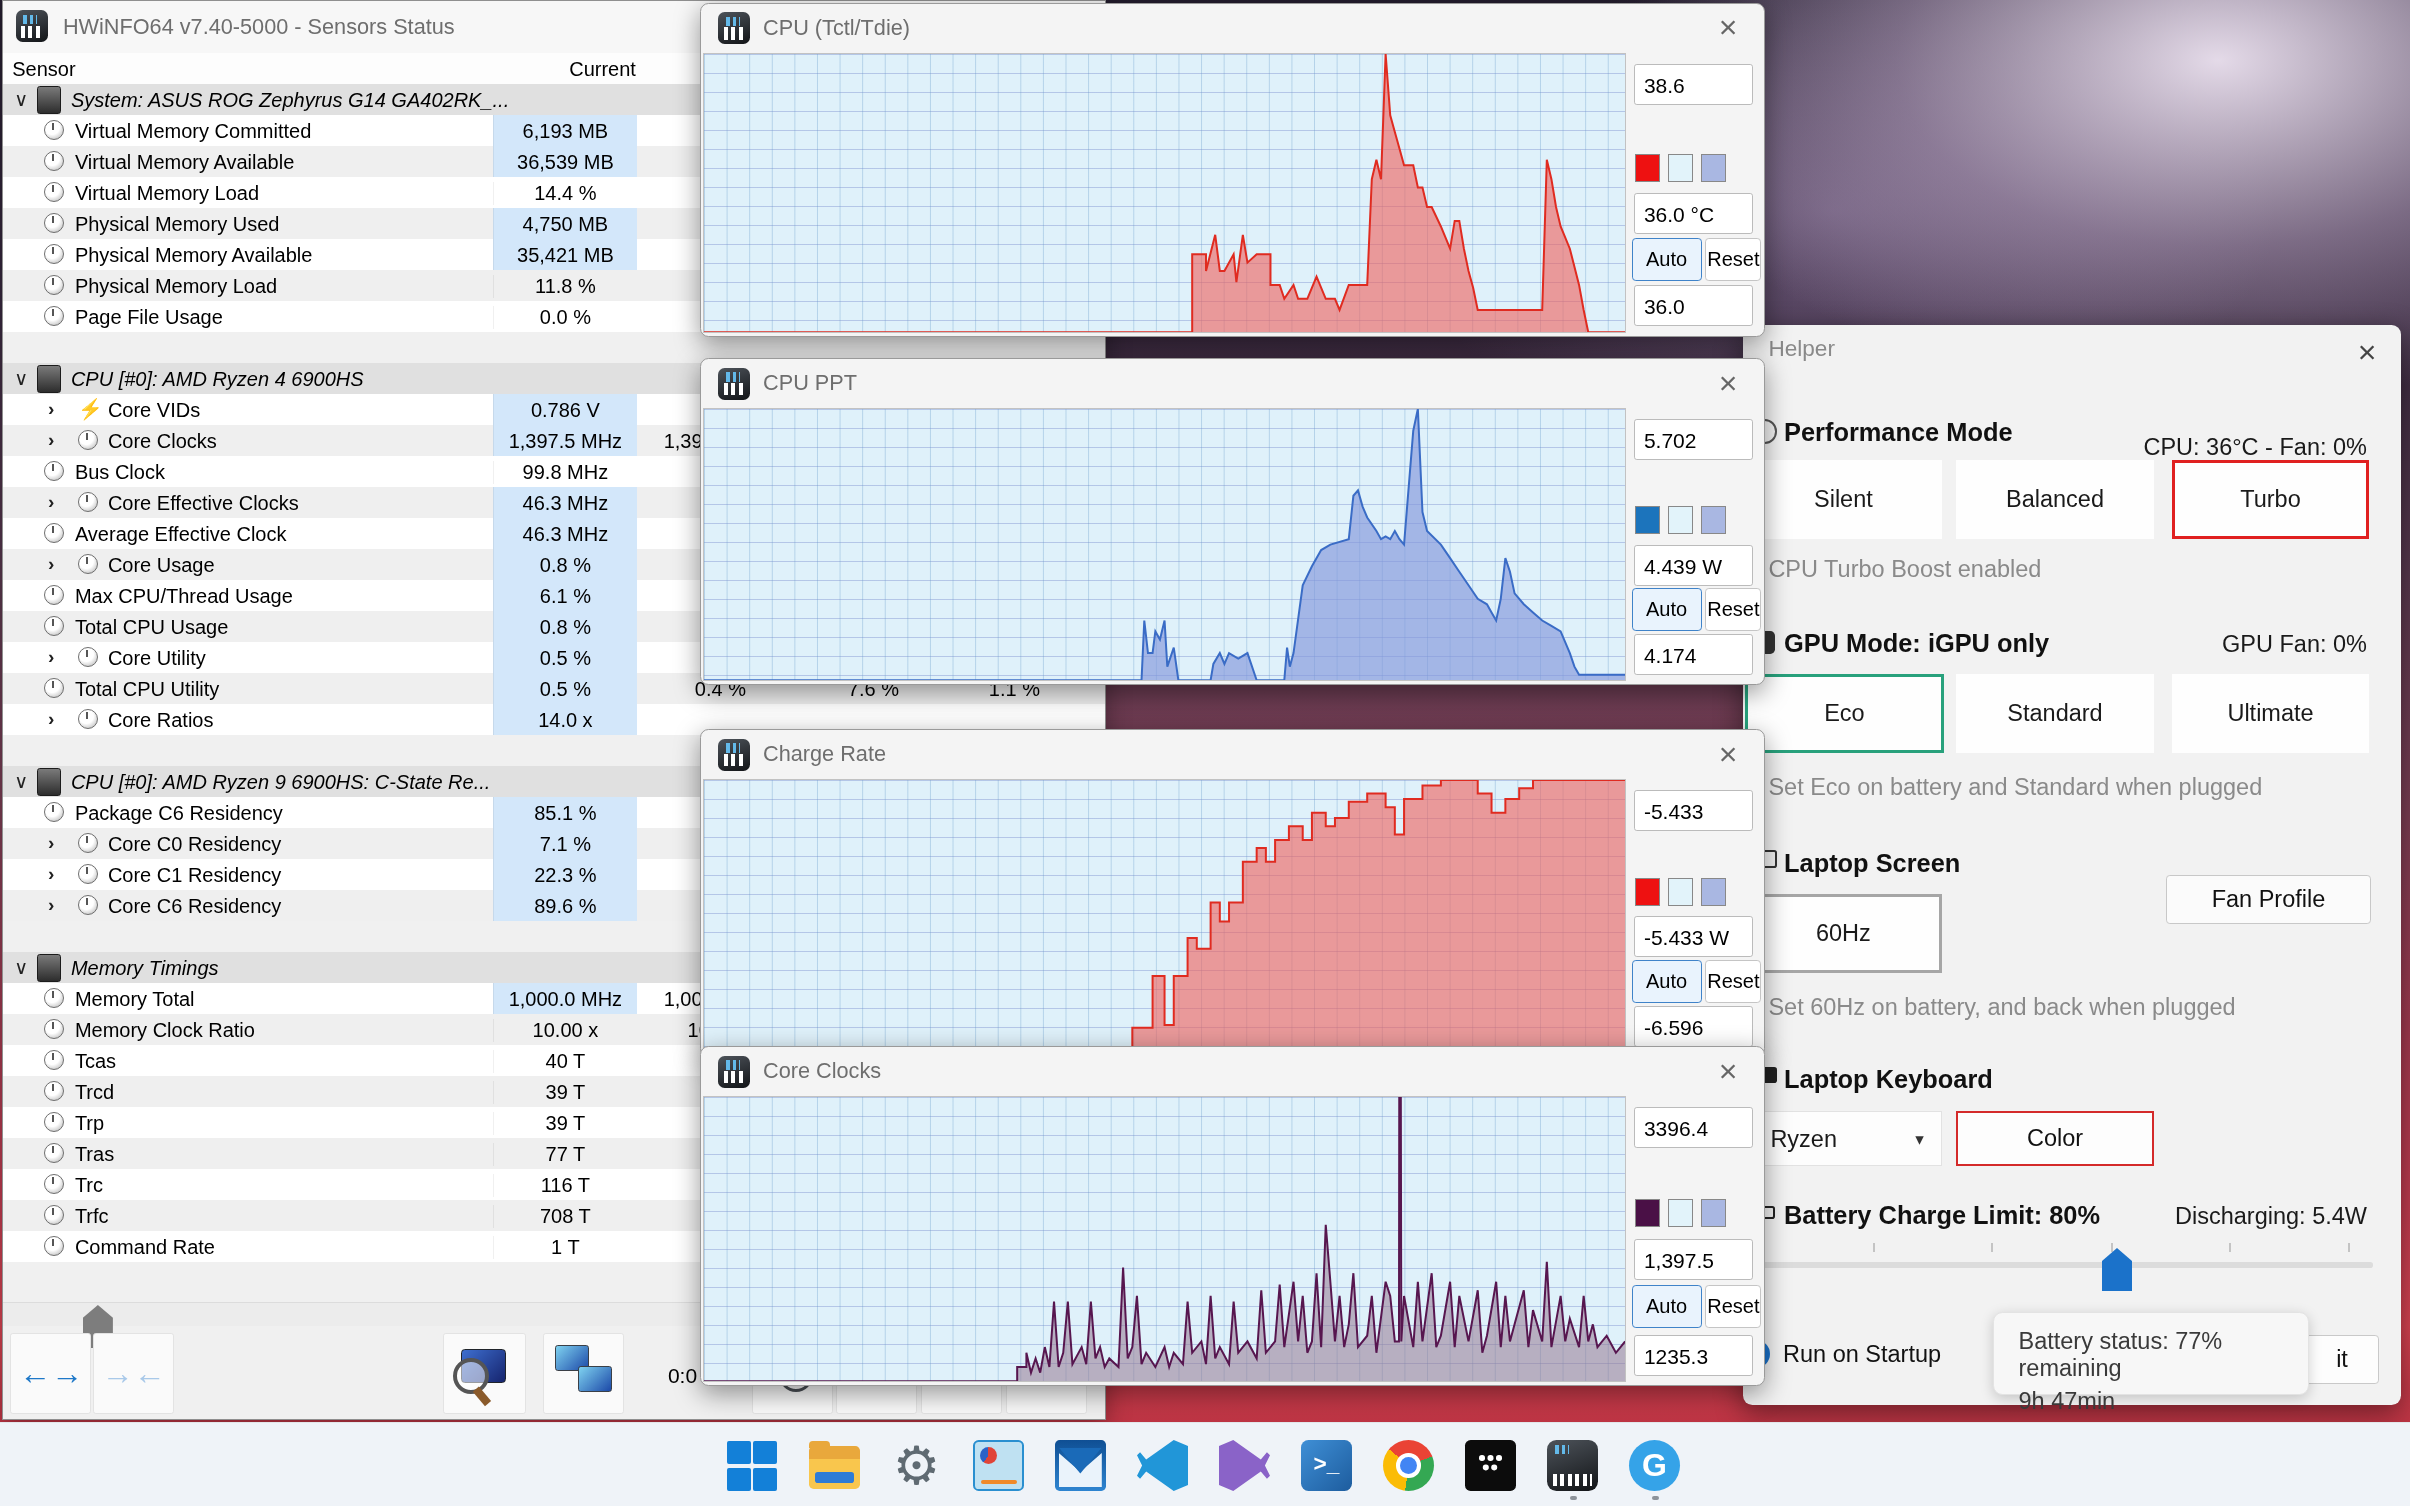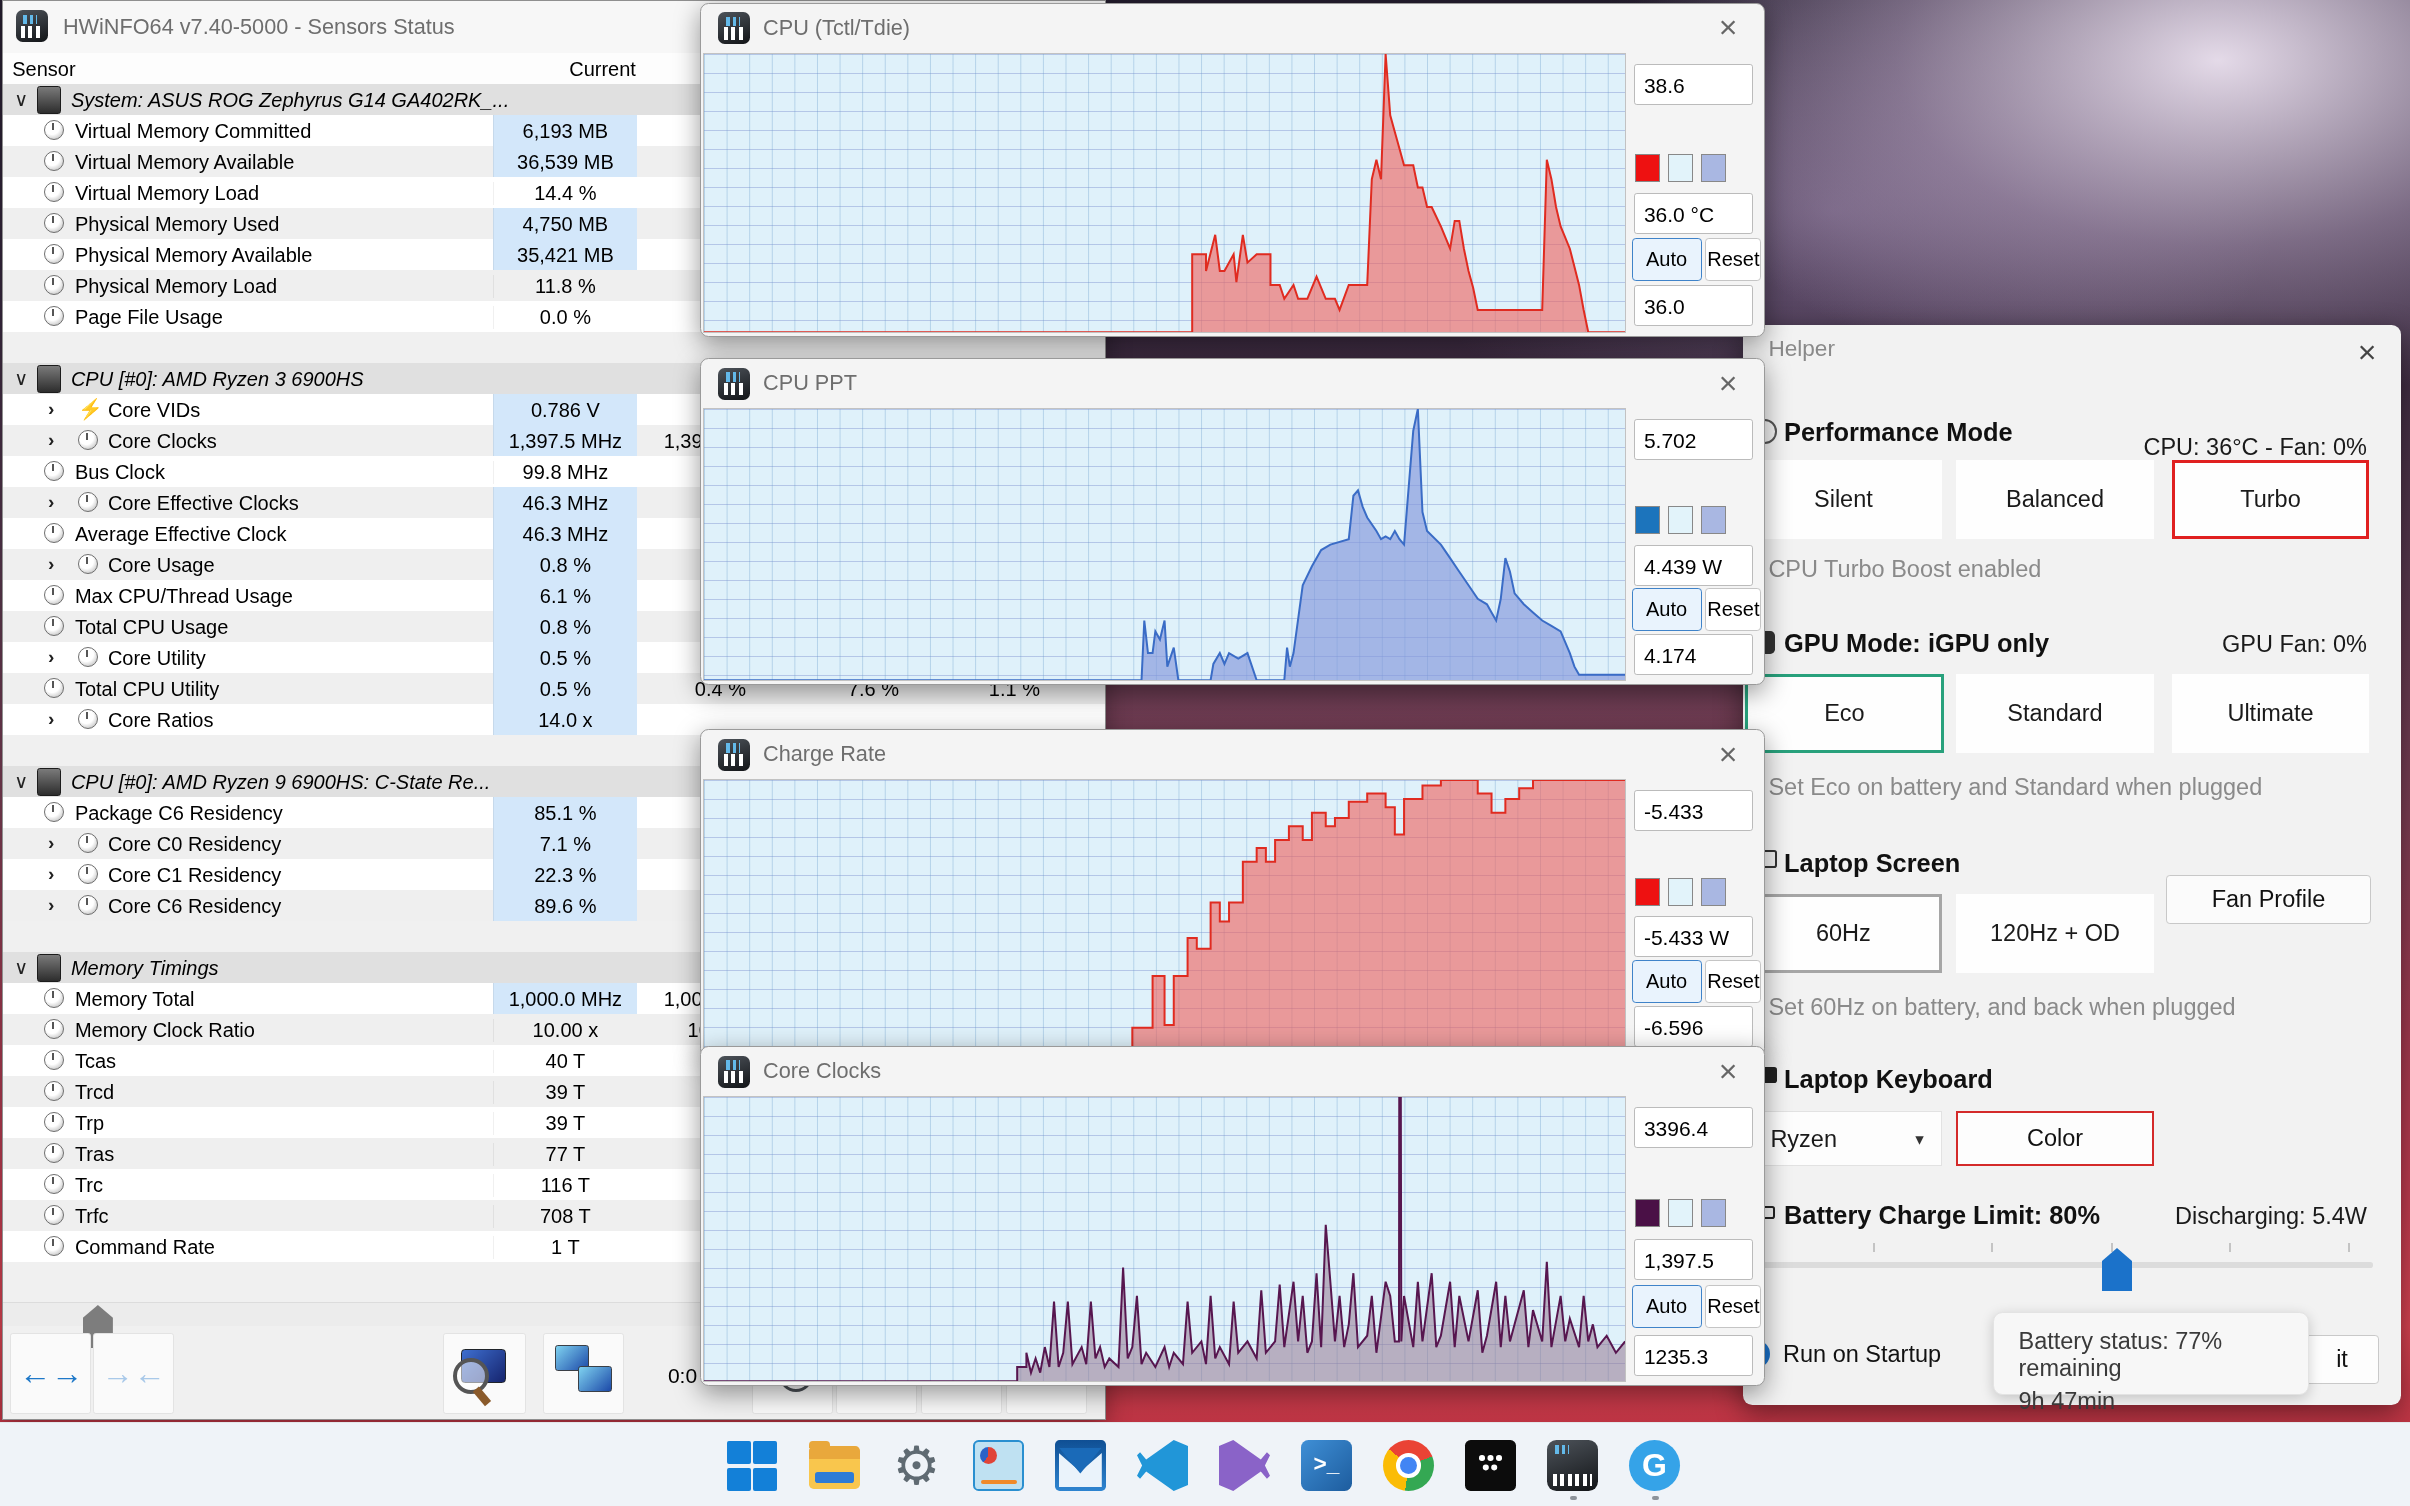--- a/index.html
+++ b/index.html
@@ -184,21 +184,21 @@
       </div>
       <div class="srow w">
         <span class="clk" style="left:41px"></span>
         <span class="lbl" style="left:72px">Page File Usage</span>
         <span class="cell v-cur">0.0 %</span>
       </div>
       <div class="srow blank"></div>
       <div class="srow grp">
         <span class="caret" style="left:11.3px">∨</span>
         <span class="chip" style="left:34px"></span>
-        <span class="lbl" style="left:68px">CPU [#0]: AMD Ryzen 3 6900HS</span>
+        <span class="lbl" style="left:68px">CPU [#0]: AMD Ryzen 4 6900HS</span>
       </div>
       <div class="srow w">
         <span class="caret" style="left:45px;font-weight:bold">›</span>
         <span class="bolt" style="left:75px">⚡</span>
         <span class="lbl" style="left:105px">Core VIDs</span>
         <span class="cell v-cur hl">0.786 V</span>
       </div>
       <div class="srow alt">
         <span class="caret" style="left:45px;font-weight:bold">›</span>
         <span class="clk" style="left:75px"></span>
@@ -392,21 +392,20 @@
   <div class="gh-head" style="top:304px;">GPU Mode: iGPU only</div>
   <div class="gh-right" style="top:306px;">GPU Fan: 0%</div>
   <div class="gh-btn b-eco" style="left:1.9px;top:349px;width:199px;">Eco</div>
   <div class="gh-btn" style="left:213px;top:349px;width:198px;">Standard</div>
   <div class="gh-btn" style="left:429px;top:349px;width:197px;">Ultimate</div>
   <div class="gh-note" style="top:449px;">Set Eco on battery and Standard when plugged</div>
 
   <div class="gh-icon" style="top:525px;width:24.5px;height:18px;border:2.8px solid #333;border-radius:2.8px;box-sizing:border-box;"></div>
   <div class="gh-head" style="top:524px;">Laptop Screen</div>
   <div class="gh-btn b-60" style="left:1.9px;top:569px;width:197px;">60Hz</div>
-  <div class="gh-btn" style="left:213px;top:569px;width:198px;">120Hz + OD</div>
   <div class="gh-note" style="top:669px;">Set 60Hz on battery, and back when plugged</div>
 
   <div class="gh-icon" style="top:742px;width:24.5px;height:16px;background:#222;border-radius:2.8px;"></div>
   <div class="gh-head" style="top:740px;">Laptop Keyboard</div>
   <div class="dropdown"><span>Ryzen</span><span class="dc">▾</span></div>
   <div class="colorbtn">Color</div>
 
   <div class="gh-icon" style="top:881px;width:22.6px;height:13px;border:2.8px solid #222;border-radius:2.8px;box-sizing:border-box;"></div>
   <div class="gh-head" style="top:876px;">Battery Charge Limit: 80%</div>
   <div class="gh-right" style="top:878px;">Discharging: 5.4W</div>

